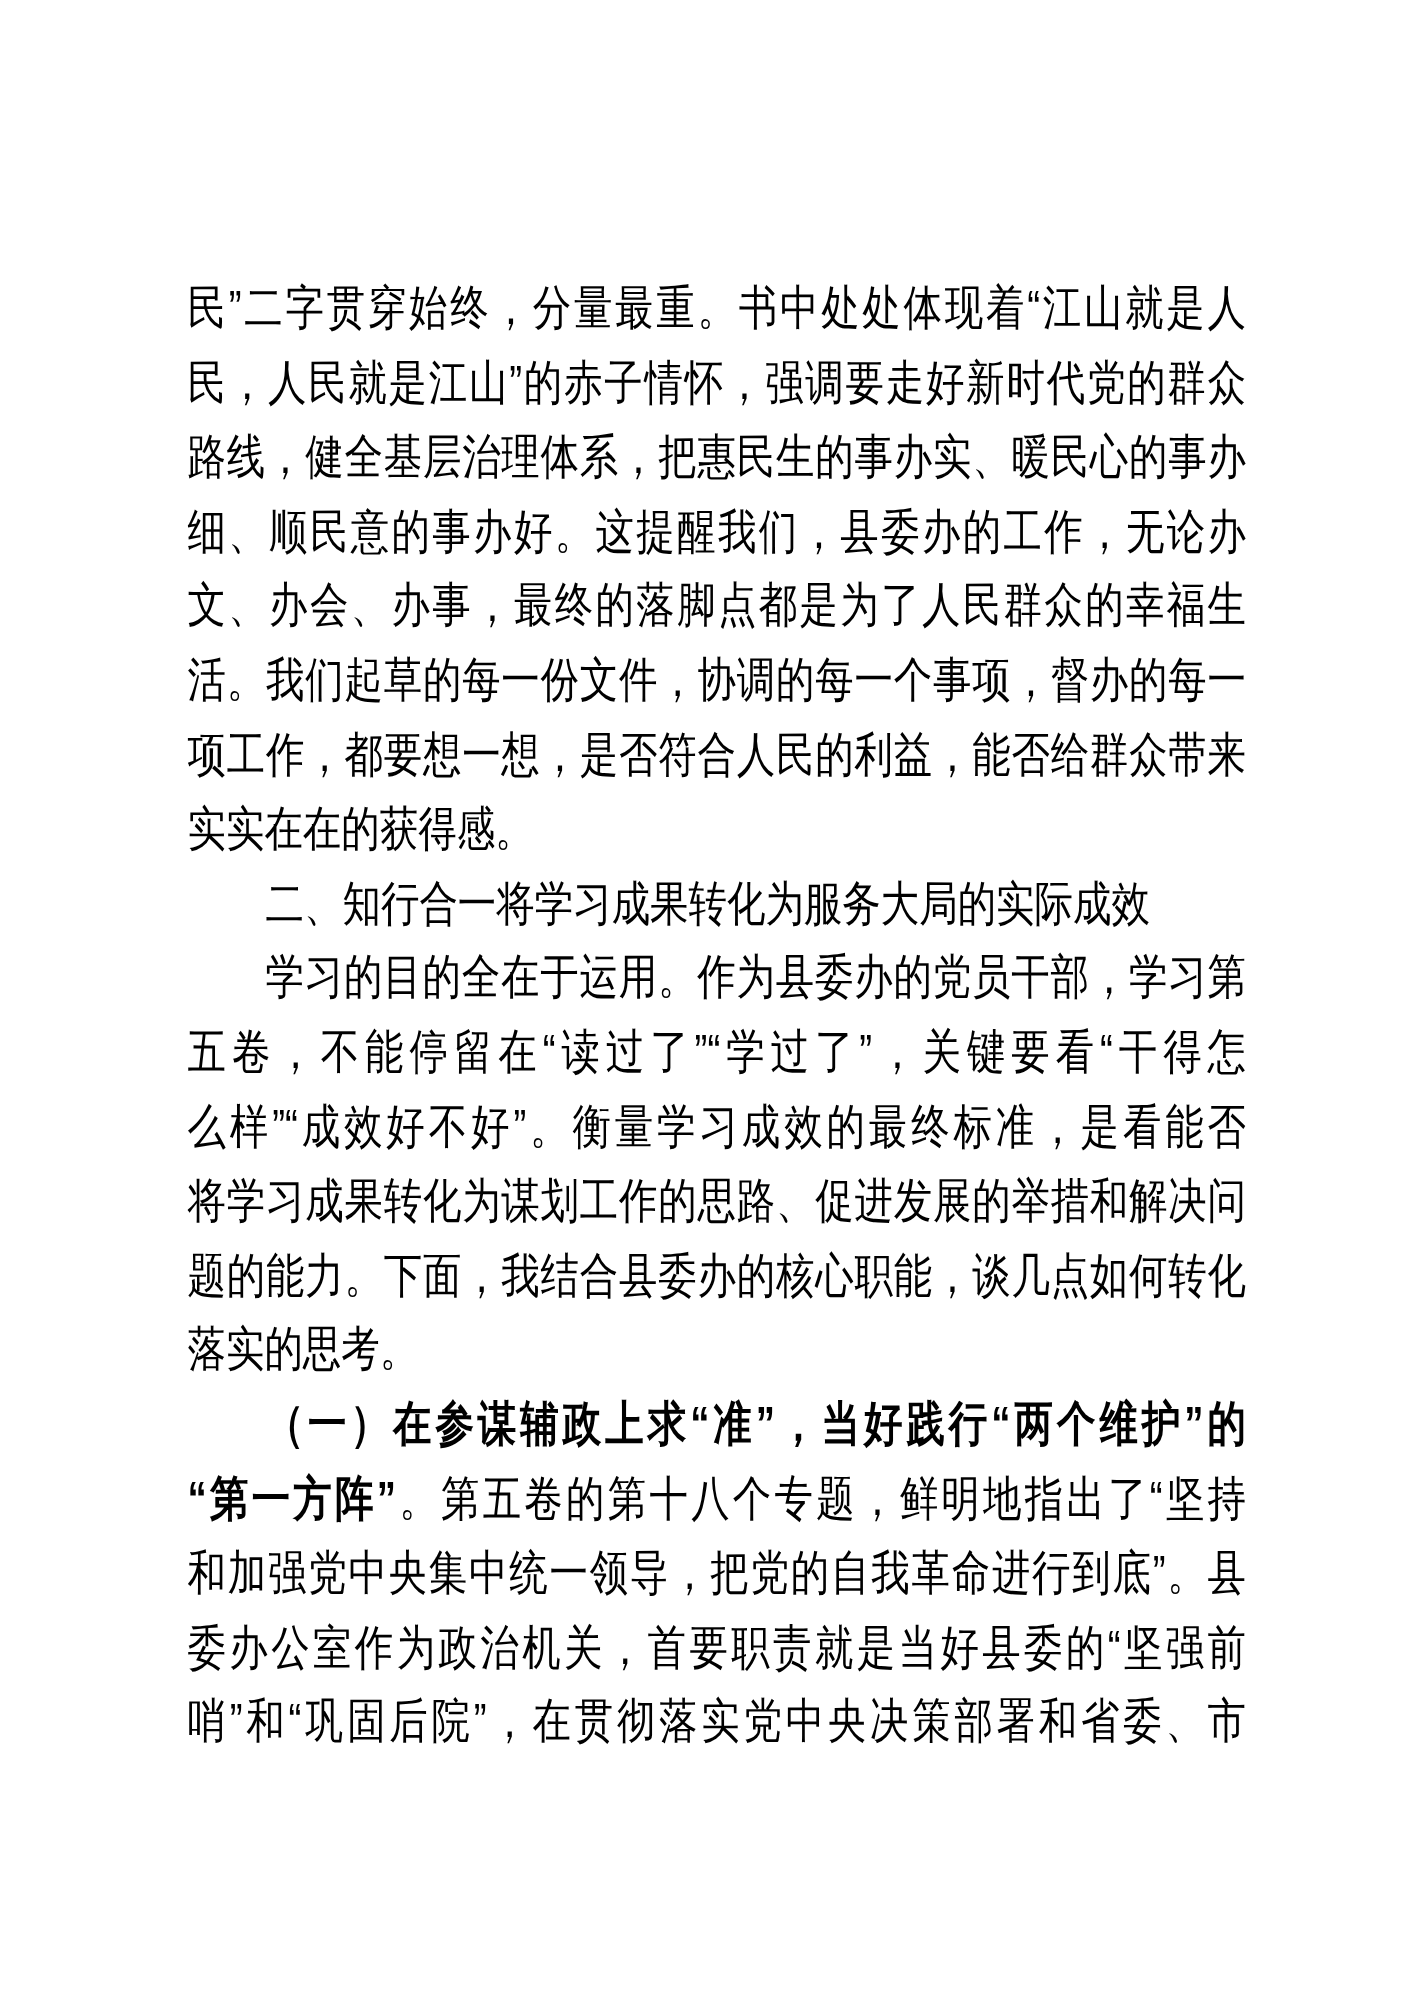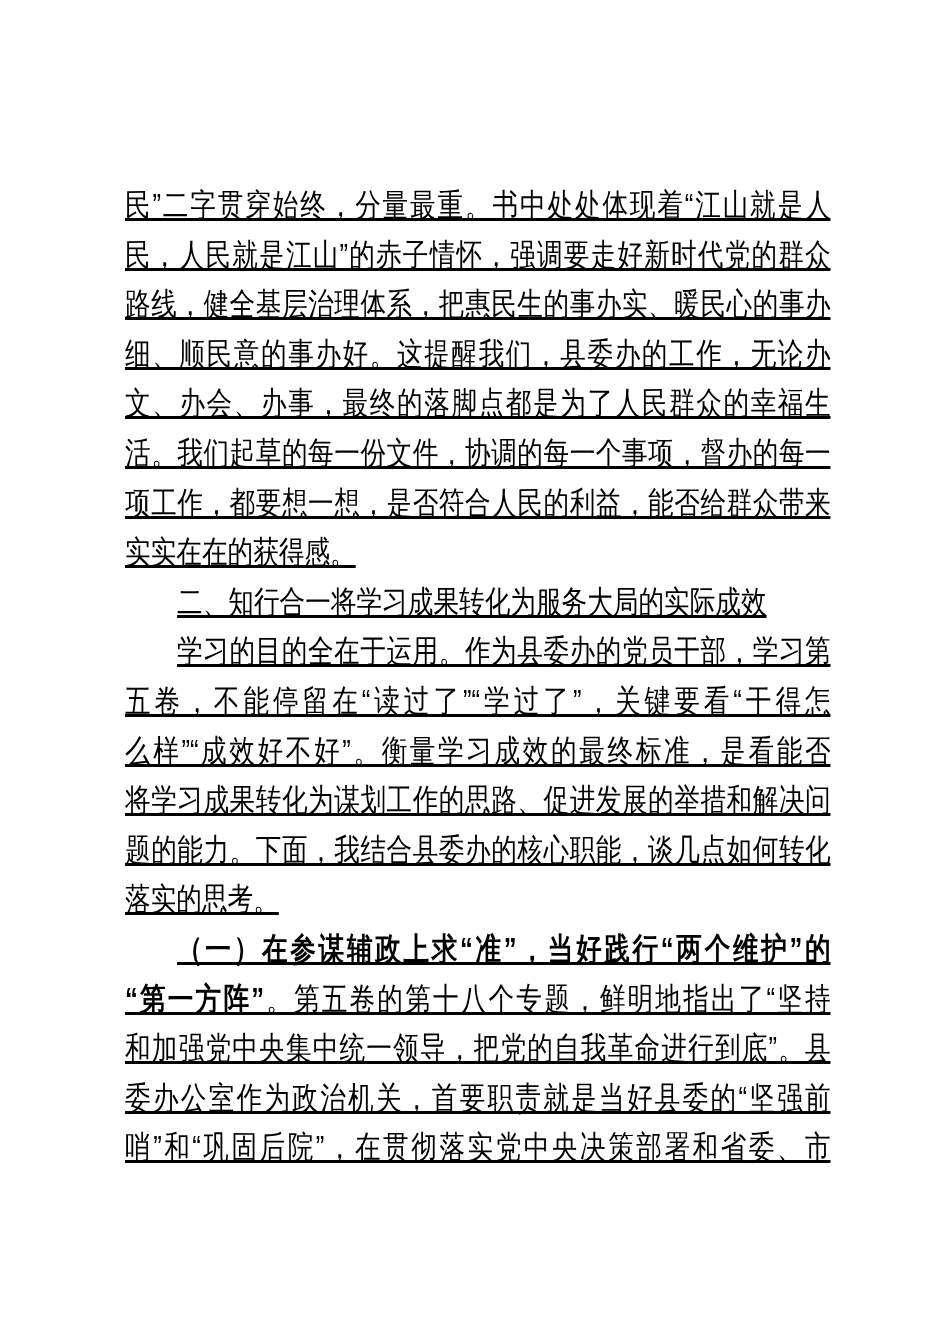--- a/index.html
+++ b/index.html
@@ -12,21 +12,20 @@
     width: 950px;
     height: 1344px;
     background: #ffffff;
     overflow: hidden;
   }
   .text-block {
     position: absolute;
     left: 125px;
     top: 181px;
     width: 706px;
-    text-decoration: underline;
   }
   .line {
     width: 881px;              
     height: 49.6px;
     line-height: 49.6px;
     font-size: 32px;
     font-family: "Liberation Sans", "DejaVu Sans", sans-serif;
     color: #000000;
     text-align: justify;
     transform: scaleX(0.801);   

